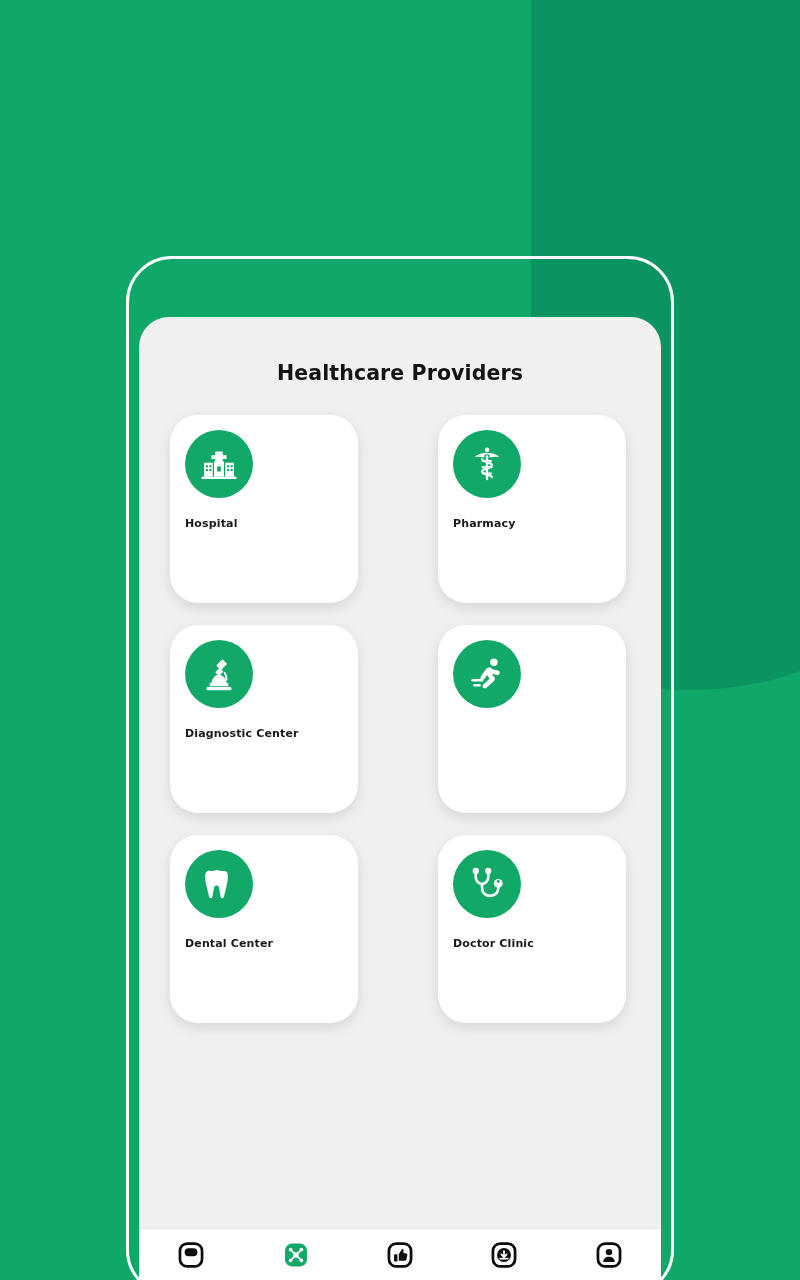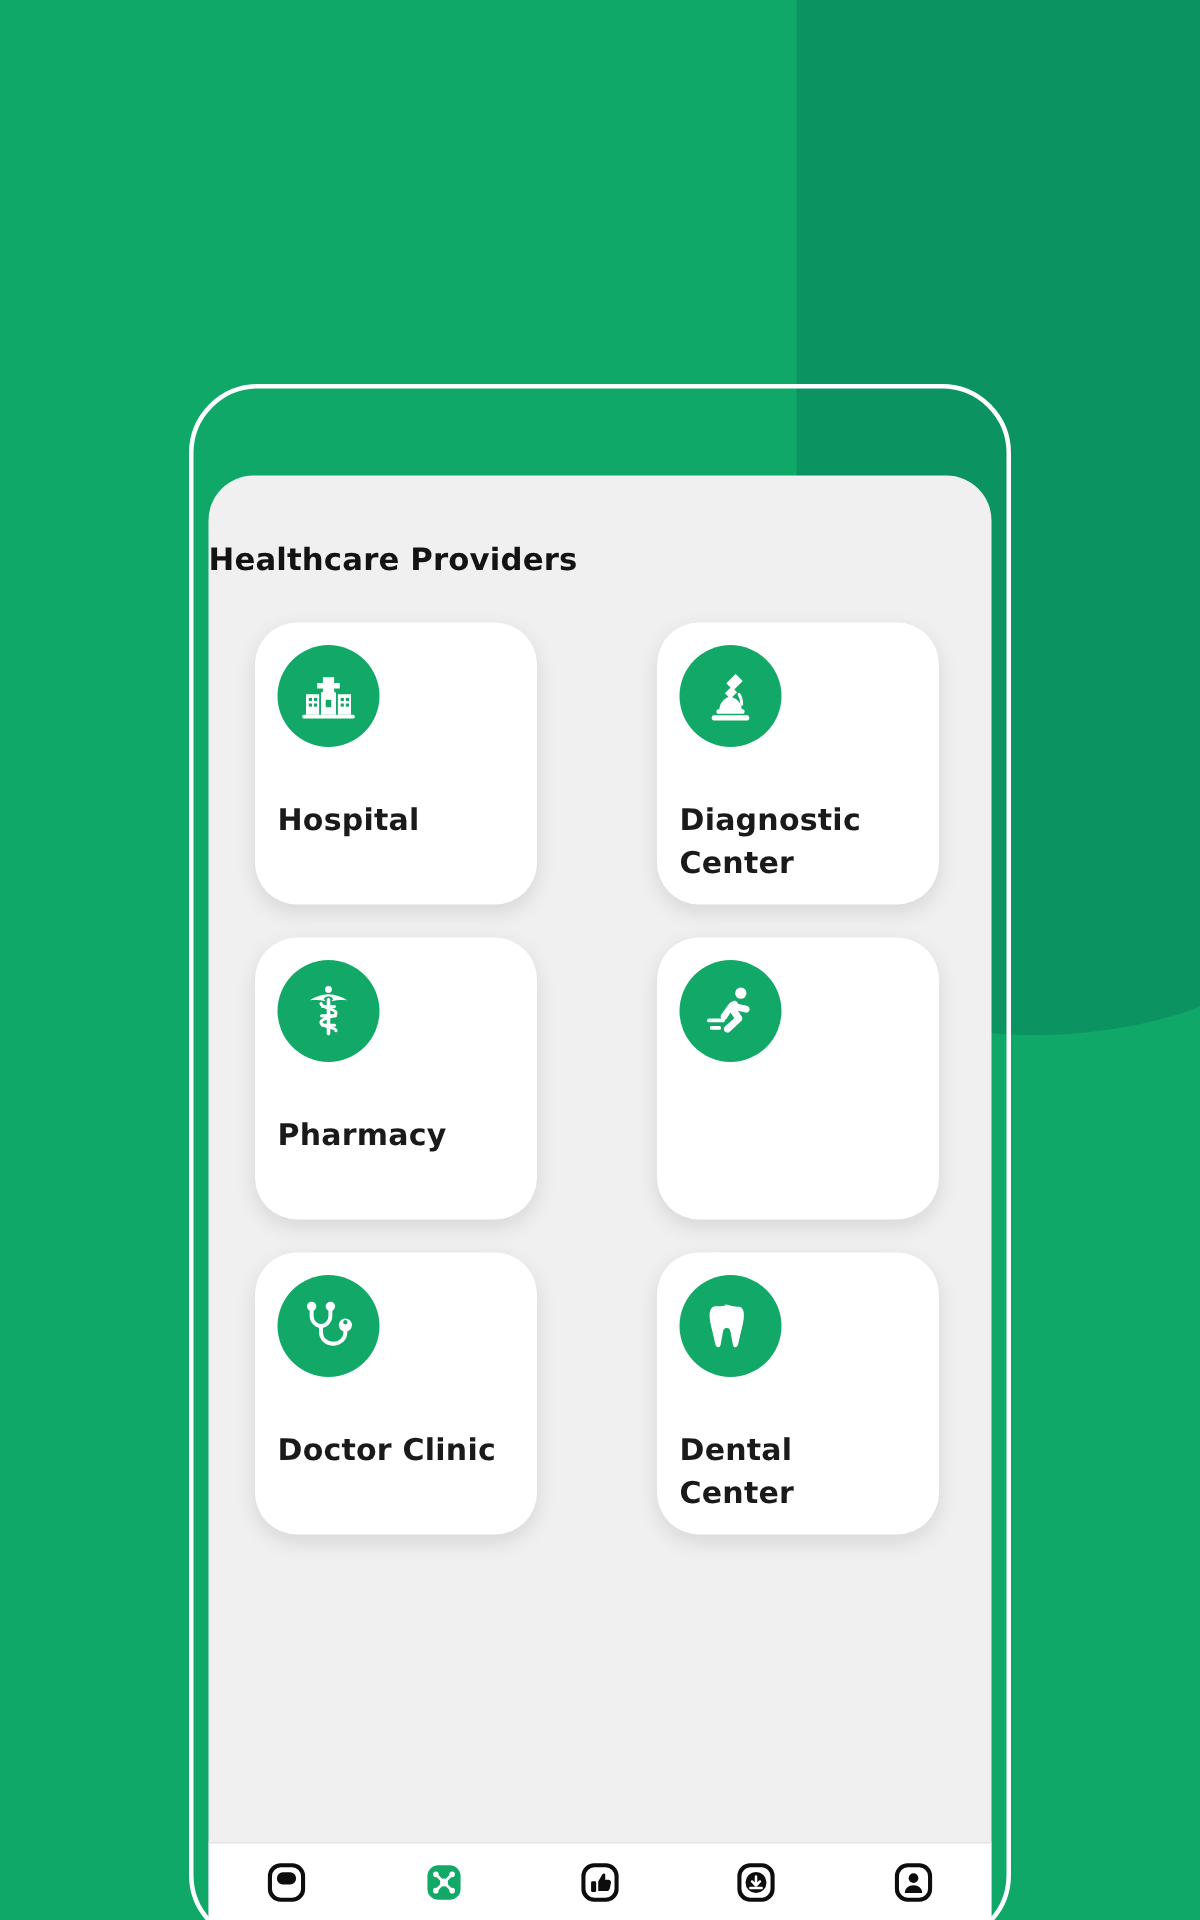--- a/index.html
+++ b/index.html
@@ -37,20 +37,21 @@
     width:522px; height:980px;
     background:#f0f0f0;
     border-top-left-radius:30px;
     border-top-right-radius:30px;
     overflow:hidden;
   }
 
   
   .screen-title {
     margin-top:44px;
+    text-align:center;
     font-size:20.5px;
     font-weight:bold;
     color:#131313;
     letter-spacing:.1px;
   }
 
   
   .grid {
     margin-top:30px;
     padding:0 31px;
@@ -70,22 +71,22 @@
 
   .card-icon {
     width:68px; height:68px;
     border-radius:50%;
     background:#12a868;
     display:flex; align-items:center; justify-content:center;
   }
   .card-icon svg { width:40px; height:40px; display:block; fill:#ffffff; }
 
   .card-label {
-    margin-top:34px;
-    font-size:20px;
+    margin-top:18px;
+    font-size:11px;
     font-weight:bold;
     color:#1a1a1a;
     line-height:1.45;
     letter-spacing:.15px;
     width:150px;
   }
 
   
   .bottom-nav {
     position:absolute; left:0; bottom:0;
@@ -146,78 +147,78 @@
             <rect x="50.5" y="40" width="3.4" height="3.4" fill="#12a868"></rect>
             <rect x="4" y="52" width="56" height="4" rx="1.6"></rect>
           </svg>
         </div>
         <div class="card-label">Hospital</div>
       </div>
 
       <div class="card">
         <div class="card-icon">
           <svg viewBox="0 0 64 64" aria-hidden="true">
-            <path d="M37.5 8.5l7.5 7.5-10 10-7.5-7.5z"></path>
-            <path d="M33 22l6 6-7 7-6-6z"></path>
-            <path d="M30 33c-6 2-10 8-10 14h24c0-7-5-13-12-14z"></path>
-            <rect x="17" y="46" width="30" height="5" rx="2"></rect>
-            <rect x="12" y="52.5" width="40" height="5.5" rx="2.4"></rect>
-            <path d="M41 30c2 3 3 7 3 11" fill="none" stroke="#ffffff" stroke-width="3" stroke-linecap="round"></path>
-          </svg>
-        </div>
-        <div class="card-label">Diagnostic Center</div>
-      </div>
-
-      <div class="card">
-        <div class="card-icon">
-          <svg viewBox="0 0 64 64" aria-hidden="true">
             <circle cx="32" cy="9" r="3.6"></circle>
             <path d="M32 14c-7 0-14 2.5-20 6.5 6-.6 12-.2 17 1.2-4-3 0-5.2 3-5.2s7 2.2 3 5.2c5-1.4 11-1.8 17-1.2-6-4-13-6.5-20-6.5z"></path>
             <rect x="30.1" y="18" width="3.8" height="40" rx="1.9"></rect>
             <path d="M24 24c0 5 16 5 16 10s-16 5-16 10 16 5 16 9" fill="none" stroke="#ffffff" stroke-width="3.4" stroke-linecap="round"></path>
             <rect x="24" y="25.5" width="16" height="3.4" rx="1.7"></rect>
             <rect x="23" y="35.5" width="18" height="3.4" rx="1.7"></rect>
             <rect x="24" y="45.5" width="16" height="3.4" rx="1.7"></rect>
           </svg>
         </div>
         <div class="card-label">Pharmacy</div>
       </div>
 
       <div class="card">
         <div class="card-icon">
           <svg viewBox="0 0 64 64" aria-hidden="true">
+            <path d="M37.5 8.5l7.5 7.5-10 10-7.5-7.5z"></path>
+            <path d="M33 22l6 6-7 7-6-6z"></path>
+            <path d="M30 33c-6 2-10 8-10 14h24c0-7-5-13-12-14z"></path>
+            <rect x="17" y="46" width="30" height="5" rx="2"></rect>
+            <rect x="12" y="52.5" width="40" height="5.5" rx="2.4"></rect>
+            <path d="M41 30c2 3 3 7 3 11" fill="none" stroke="#ffffff" stroke-width="3" stroke-linecap="round"></path>
+          </svg>
+        </div>
+        <div class="card-label">Diagnostic Center</div>
+      </div>
+
+      <div class="card">
+        <div class="card-icon">
+          <svg viewBox="0 0 64 64" aria-hidden="true">
             <circle cx="43" cy="13" r="6"></circle>
             <path d="M38 21c-4 0-7 2-9 5l-7 10c-1 1.6-.6 3.8 1.2 4.8 1.7 1 3.9.4 4.9-1.2l4-6 4 6-10 9c-1.6 1.4-1.6 3.8-.2 5.2 1.4 1.5 3.8 1.5 5.3.2l12-11c1.5-1.4 1.8-3.6.7-5.3l-4-6 8 2c2 .5 4-.8 4.4-2.8.4-2-.9-4-2.9-4.4l-9-2c-.8-2.2-2.5-3.5-5-3.5z"></path>
             <path d="M24 42H9" fill="none" stroke="#ffffff" stroke-width="4" stroke-linecap="round"></path>
             <path d="M20 50H12" fill="none" stroke="#ffffff" stroke-width="4" stroke-linecap="round"></path>
           </svg>
         </div>
+      </div>
+
+      <div class="card">
+        <div class="card-icon">
+          <svg viewBox="0 0 64 64" aria-hidden="true">
+            <path d="M32 7c-5 0-7 2-11 2s-8-1-10 3c-2.5 4.6-1 13 1 21 1.6 6.5 3 13 4 17 .8 3.4 4.6 3.6 5.4.2L24 36c.6-2.6 1.9-3.8 3.5-3.8h1c1.6 0 2.9 1.2 3.5 3.8l2.6 14.2c.8 3.4 4.6 3.2 5.4-.2 1-4 2.4-10.5 4-17 2-8 3.5-16.4 1-21-2-4-6-2-10-3-4-1-6-2-11-2z" transform="translate(0,2)"></path>
+          </svg>
+        </div>
+        <div class="card-label">Dental Center</div>
       </div>
 
       <div class="card">
         <div class="card-icon">
           <svg viewBox="0 0 64 64" aria-hidden="true">
             <circle cx="14" cy="11" r="5"></circle>
             <circle cx="34" cy="11" r="5"></circle>
             <path d="M14 13v8c0 6 4.5 11 10 11s10-5 10-11v-8" fill="none" stroke="#ffffff" stroke-width="4.2" stroke-linecap="round"></path>
             <path d="M24 32v6c0 8 6 13 13 13s13-5 13-12v-4" fill="none" stroke="#ffffff" stroke-width="4.2" stroke-linecap="round"></path>
             <circle cx="50" cy="31" r="7"></circle>
             <circle cx="50" cy="28" r="2.3" fill="#12a868"></circle>
           </svg>
         </div>
         <div class="card-label">Doctor Clinic</div>
-      </div>
-
-      <div class="card">
-        <div class="card-icon">
-          <svg viewBox="0 0 64 64" aria-hidden="true">
-            <path d="M32 7c-5 0-7 2-11 2s-8-1-10 3c-2.5 4.6-1 13 1 21 1.6 6.5 3 13 4 17 .8 3.4 4.6 3.6 5.4.2L24 36c.6-2.6 1.9-3.8 3.5-3.8h1c1.6 0 2.9 1.2 3.5 3.8l2.6 14.2c.8 3.4 4.6 3.2 5.4-.2 1-4 2.4-10.5 4-17 2-8 3.5-16.4 1-21-2-4-6-2-10-3-4-1-6-2-11-2z" transform="translate(0,2)"></path>
-          </svg>
-        </div>
-        <div class="card-label">Dental Center</div>
       </div>
 
 
     </div>
 
     <div class="bottom-nav">
 
       <div class="nav-item">
         <span class="nav-glyph">
           <svg viewBox="0 0 40 40" aria-hidden="true">

